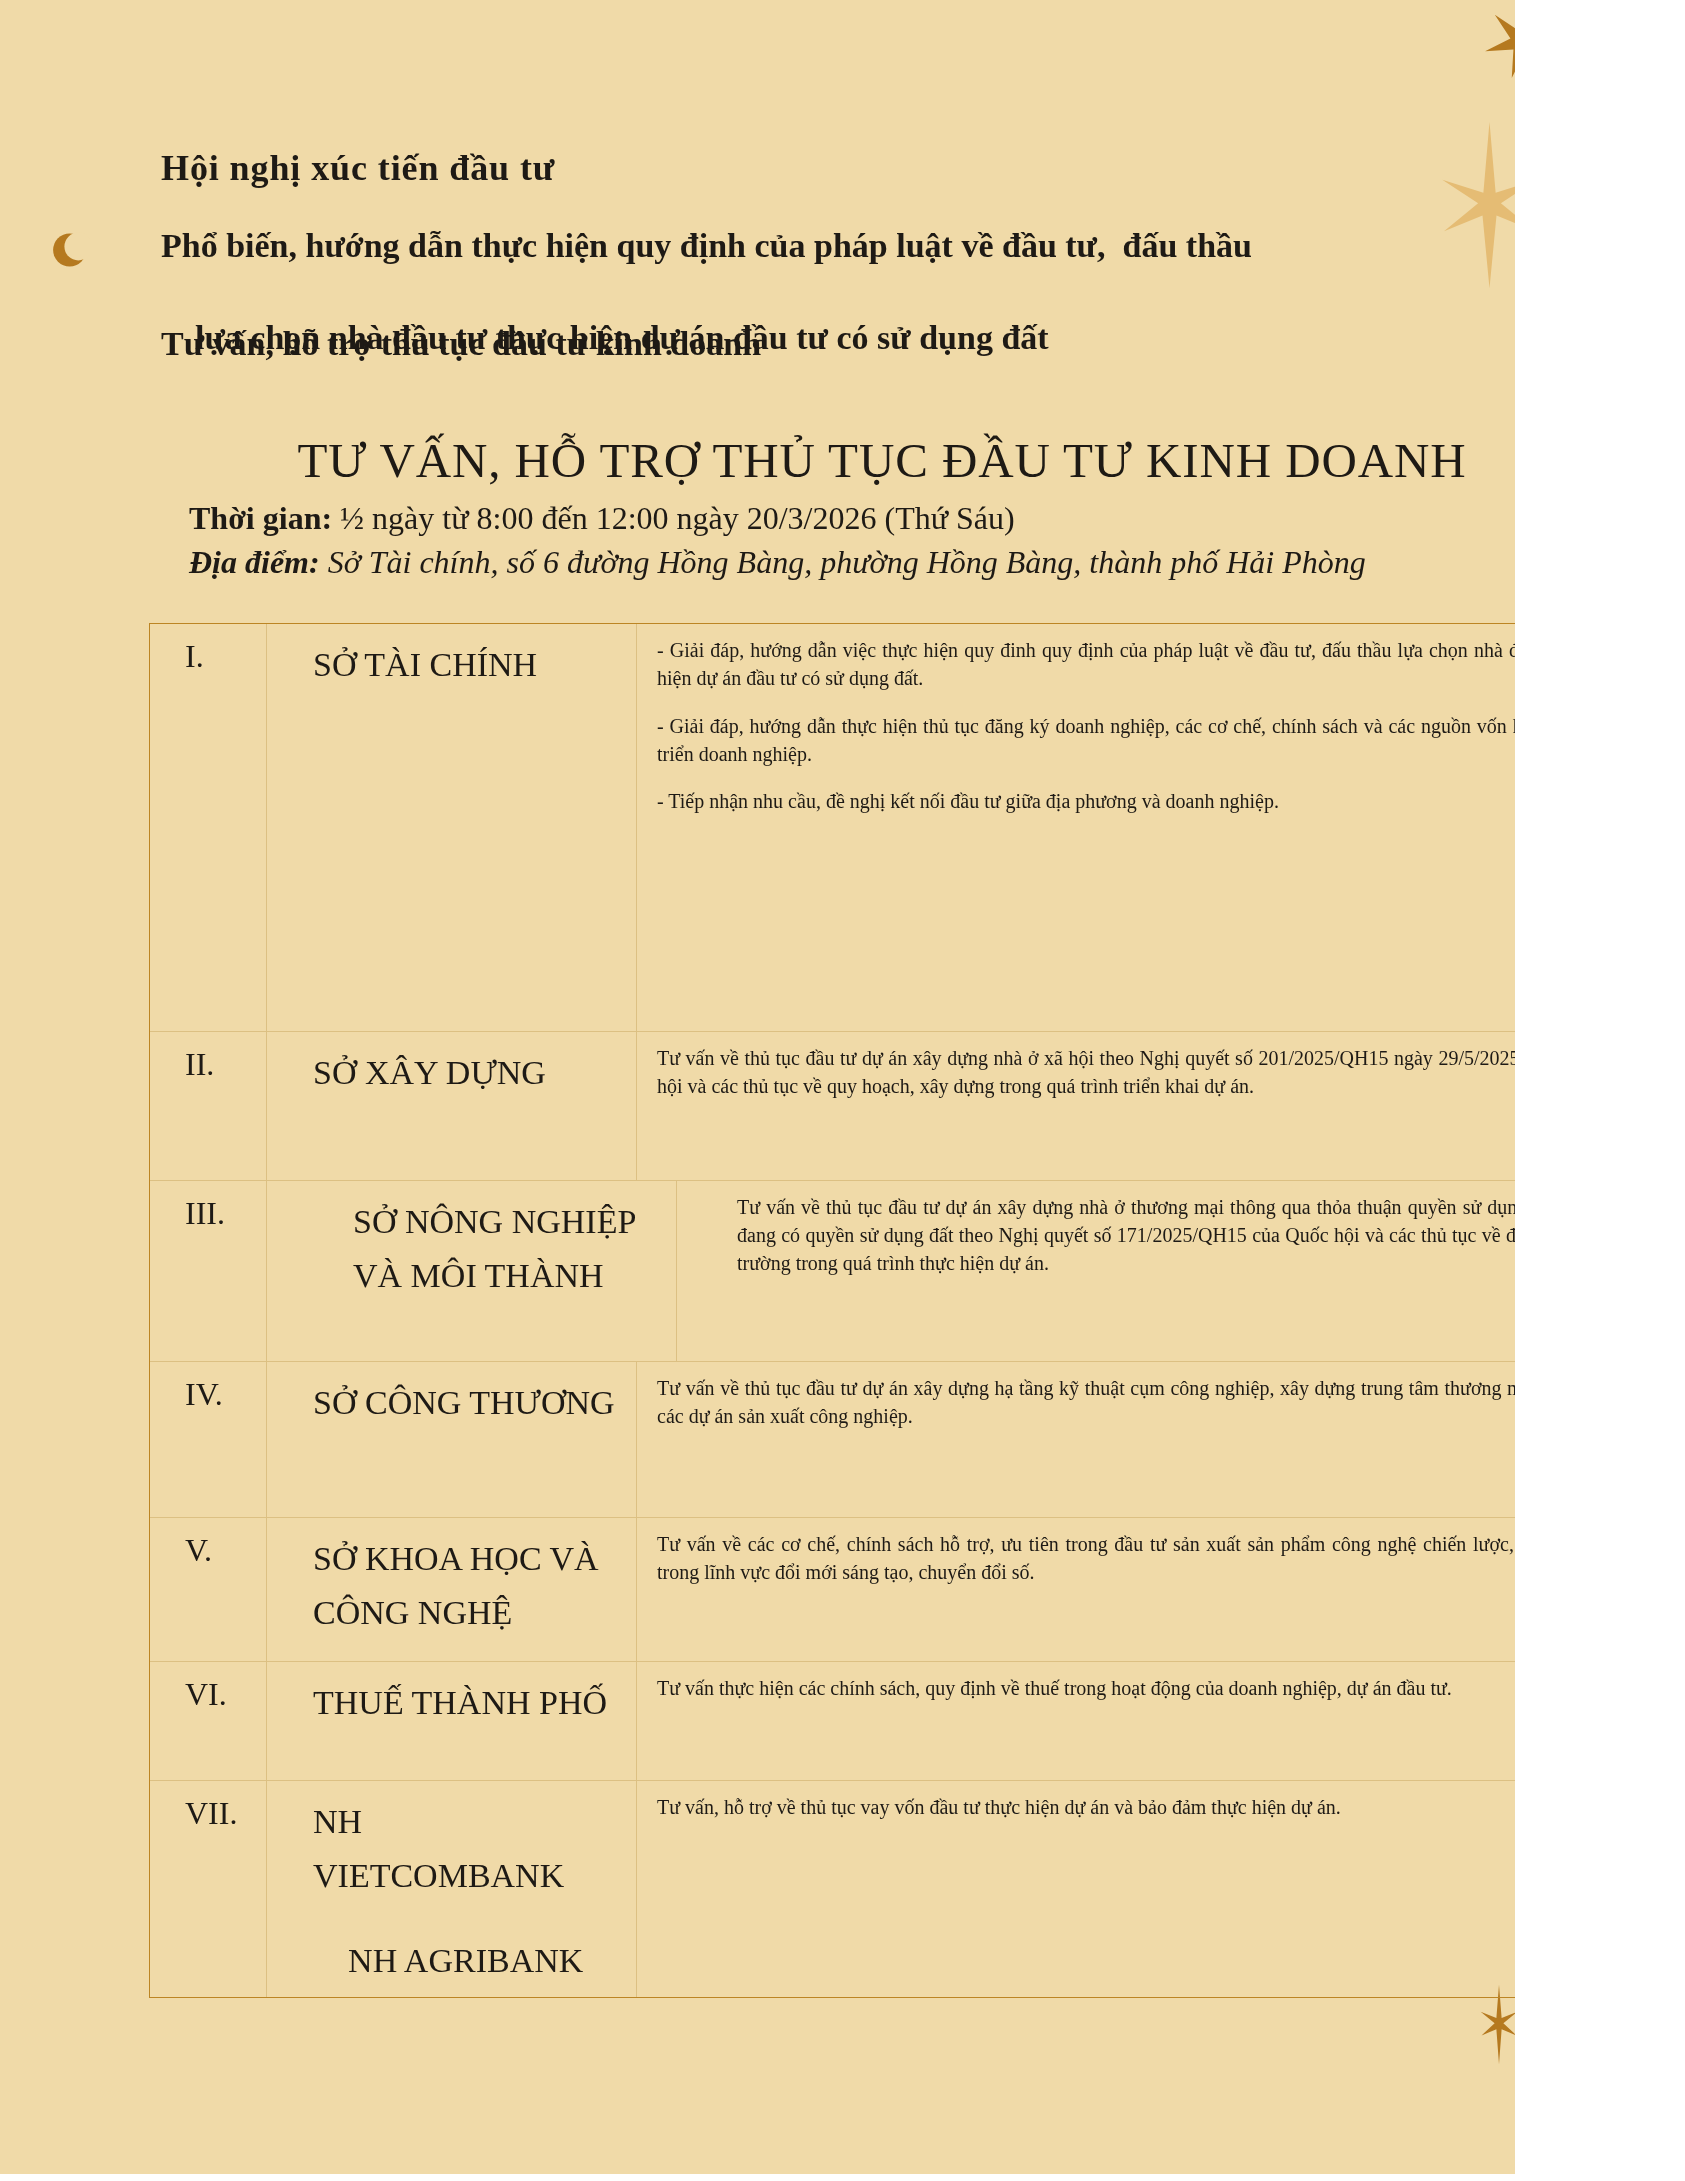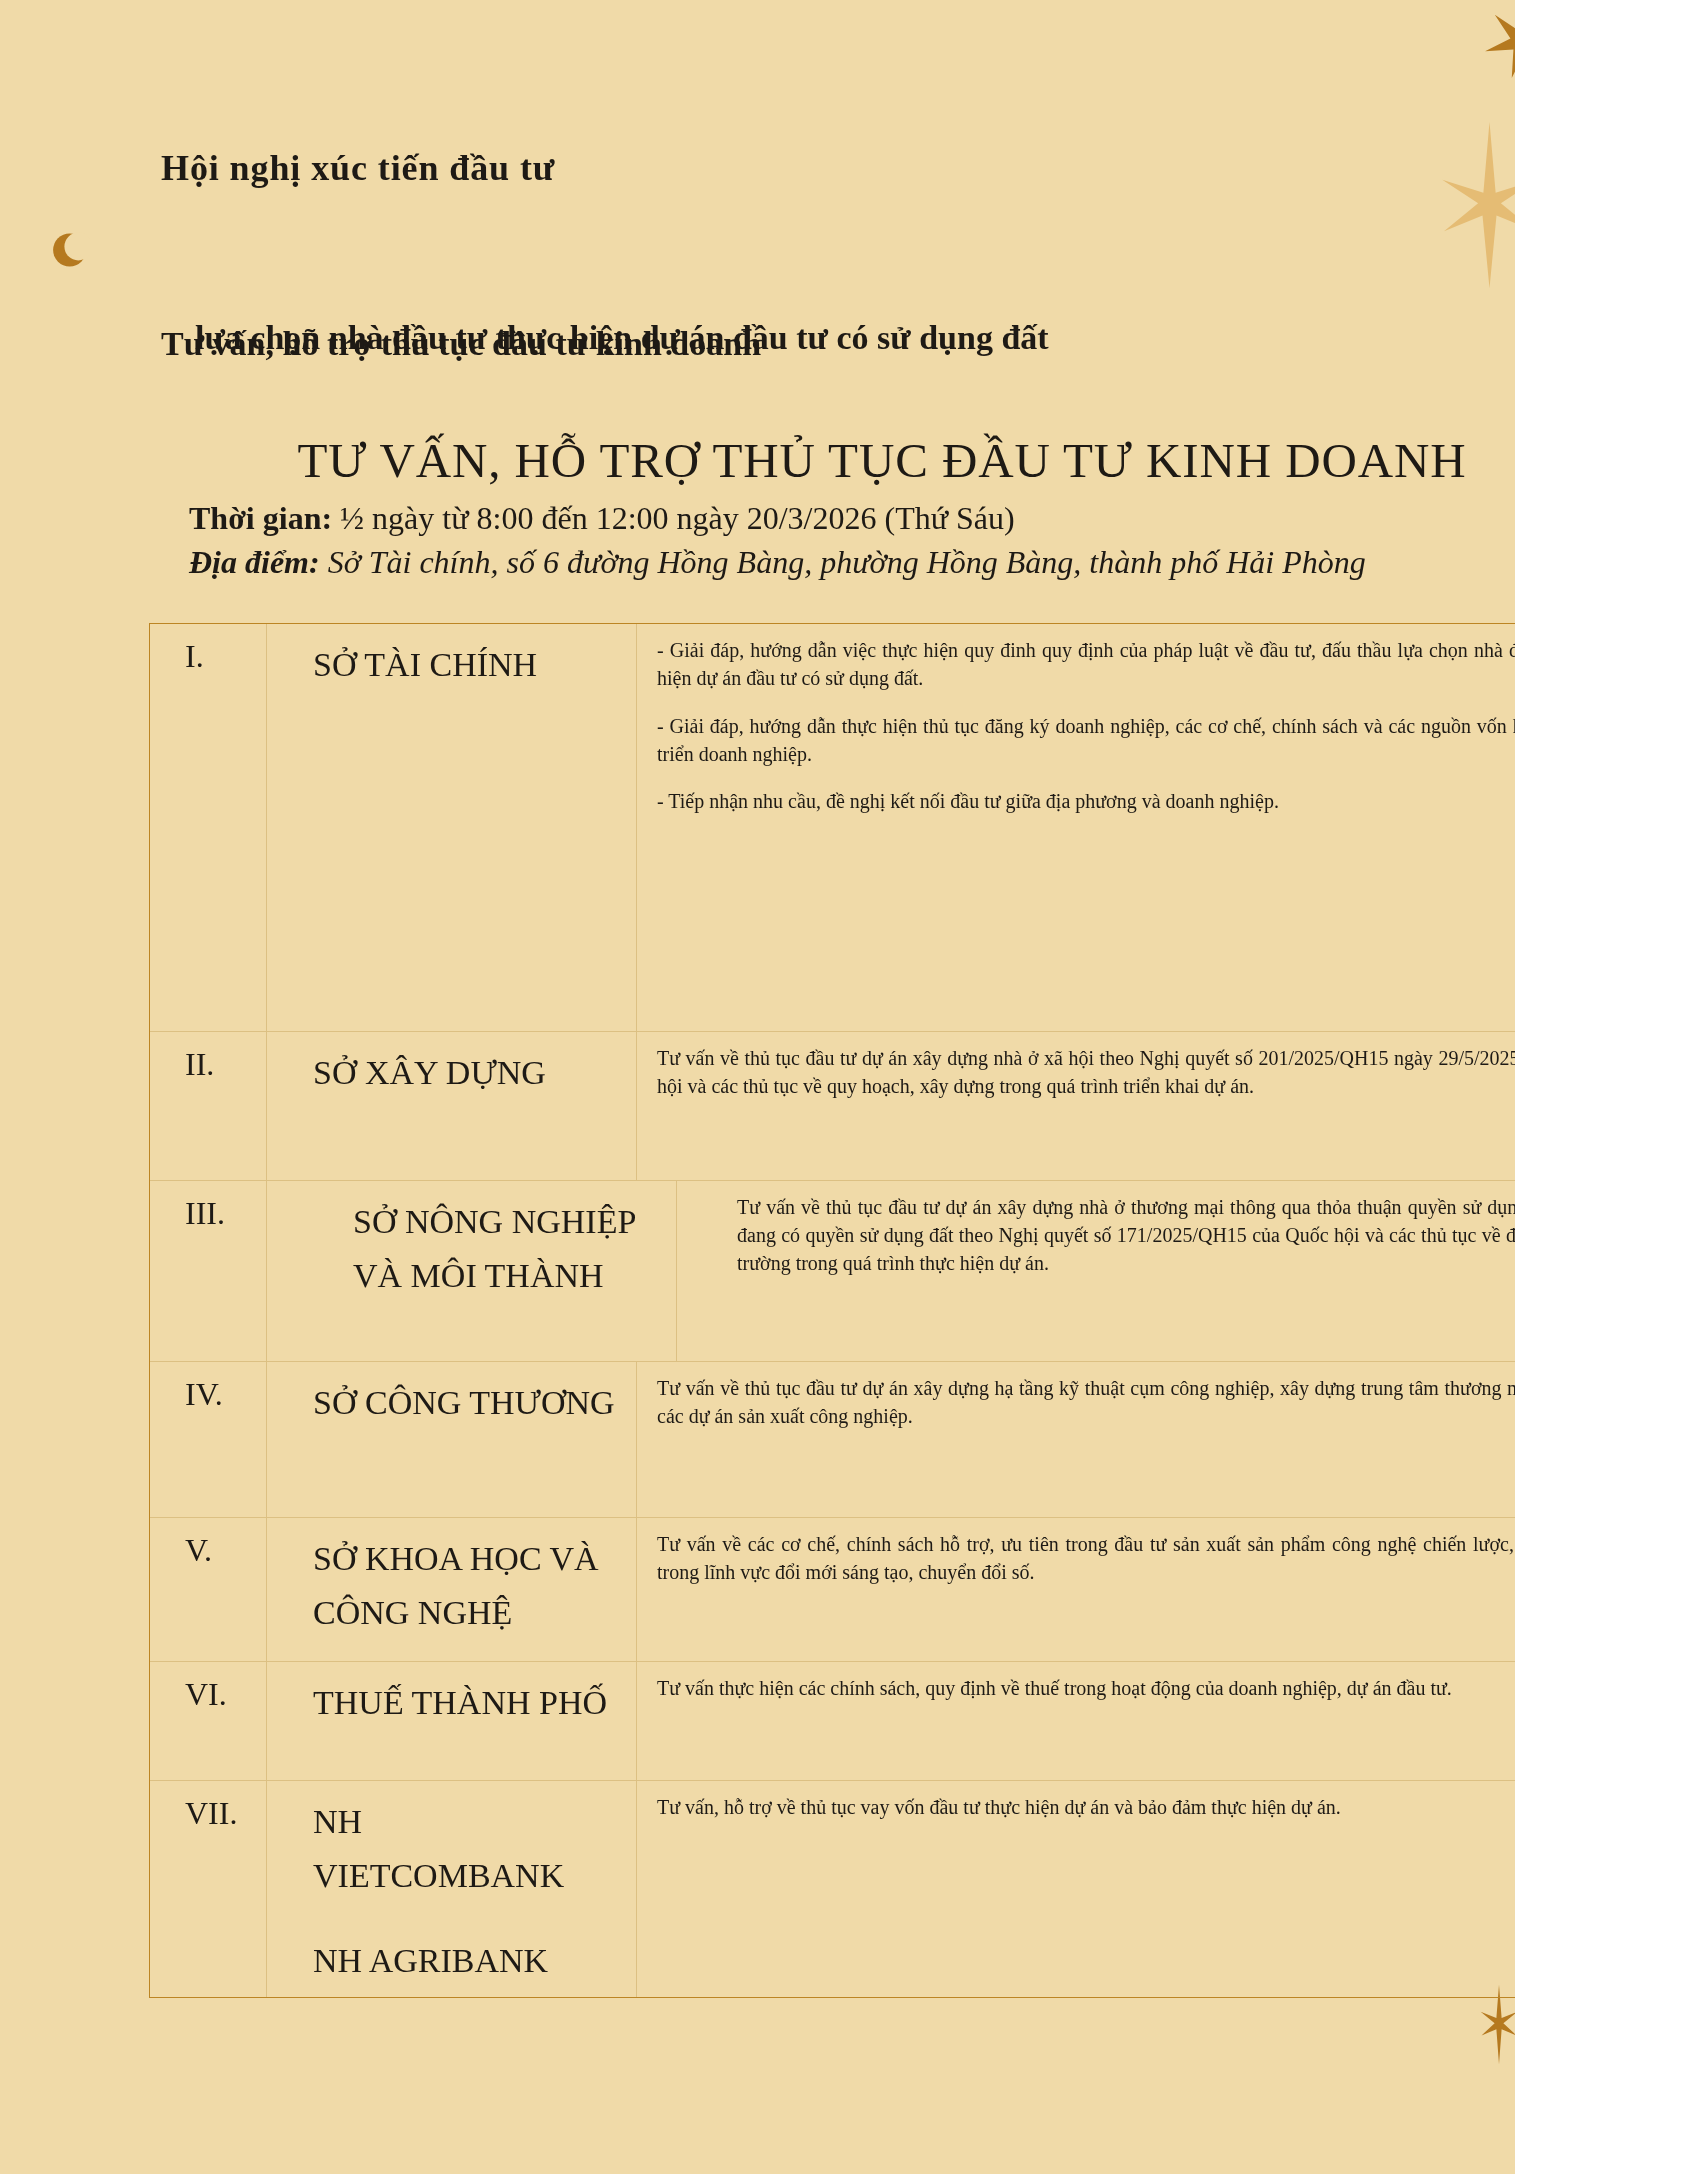--- a/index.html
+++ b/index.html
@@ -66,21 +66,21 @@
   .c-desc p{margin:0 0 19.3px 0;}
   .c-desc p:last-child{margin-bottom:0;}
   .r1{min-height:407px;}
   .r2{min-height:149px;}
   .r3{min-height:181px;gap:40px;}
   .r4{min-height:156px;}
   .r5{min-height:144px;}
   .r6{min-height:119px;}
   .r7{min-height:114px;}
   .agency-line{display:block;}
-  .r7 .agency-line + .agency-line{margin-top:30px;}
+  .r7 .agency-line + .agency-line{margin-top:30px;text-align:center;}
   
   .deco{position:absolute;pointer-events:none;}
   .edge-right{position:absolute;right:0;top:0;width:6.1px;height:2181px;background:#ffffff;}
   .edge-bottom{position:absolute;left:0;bottom:0;width:1685px;height:7px;background:#ffffff;}
 </style>
 </head>
 <body>
 
 <div class="page">
 
@@ -122,21 +122,21 @@
   <svg class="deco" style="left:1477px;top:1983px" width="44" height="83" viewBox="0 0 50 95">
     <polygon fill="#b5791f" points="25,2 28,40 46,33 30,46 45,60 28,53 25,93 22,53 5,60 20,46 4,33 22,40"></polygon>
   </svg>
 
   <svg class="deco" style="left:1536px;top:2065px" width="88" height="84" viewBox="0 0 100 96">
     <polygon fill="#b5791f" points="58,2.7 59,37.3 93.2,32.3 63.8,50.4 85.2,77.6 54.8,61.2 42,93.3 41,58.7 6.8,63.7 36.2,45.6 14.8,18.4 45.2,34.8"></polygon>
   </svg>
 
   <div class="hdr-title">Hội nghị xúc tiến đầu tư</div>
 
-  <div class="hdr-sub"><br>
+  <div class="hdr-sub"><span>Phổ biến, hướng dẫn thực hiện quy định của pháp luật về đầu tư,  đấu thầu</span><br>
     <span>lựa chọn nhà đầu tư thực hiện dự án đầu tư có sử dụng đất</span></div>
 
   <div class="hdr-tag">Tư vấn, hỗ trợ thủ tục đầu tư kinh doanh</div>
 
   <div class="main-title">TƯ VẤN, HỖ TRỢ THỦ TỤC ĐẦU TƯ KINH DOANH</div>
 
   <div class="sched-line sched-time">
     <span class="sched-label">Thời gian:</span><span> ½ ngày từ 8:00 đến 12:00 ngày 20/3/2026 (Thứ Sáu)</span>
   </div>
   <div class="sched-line sched-place">

